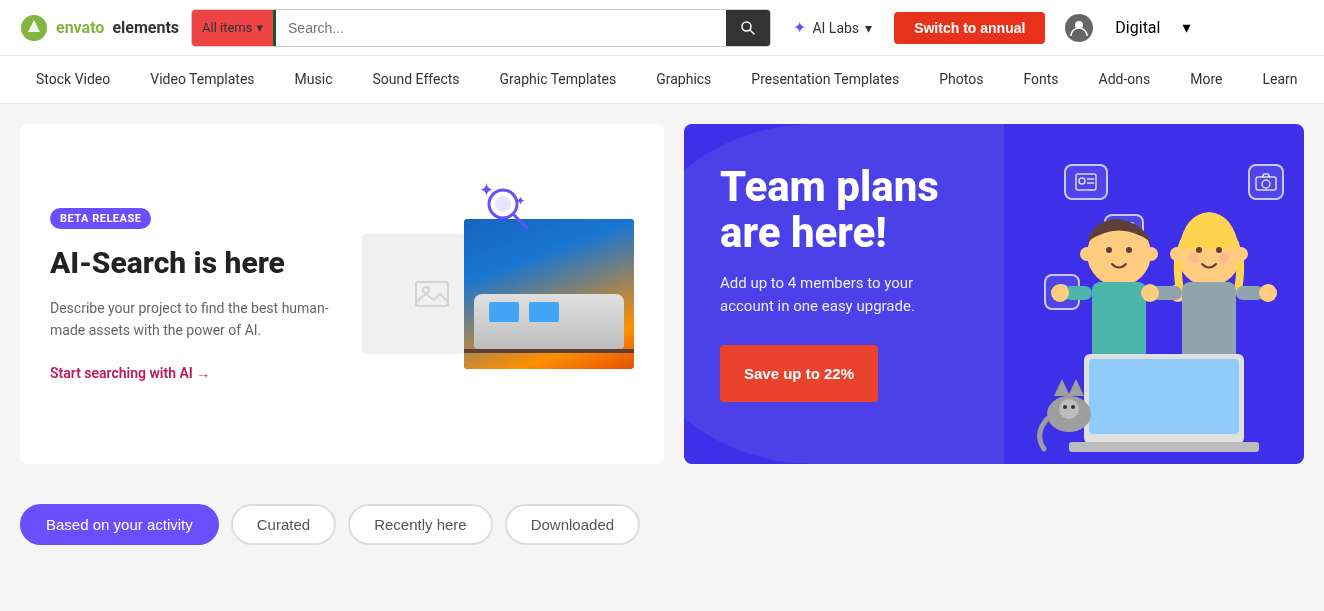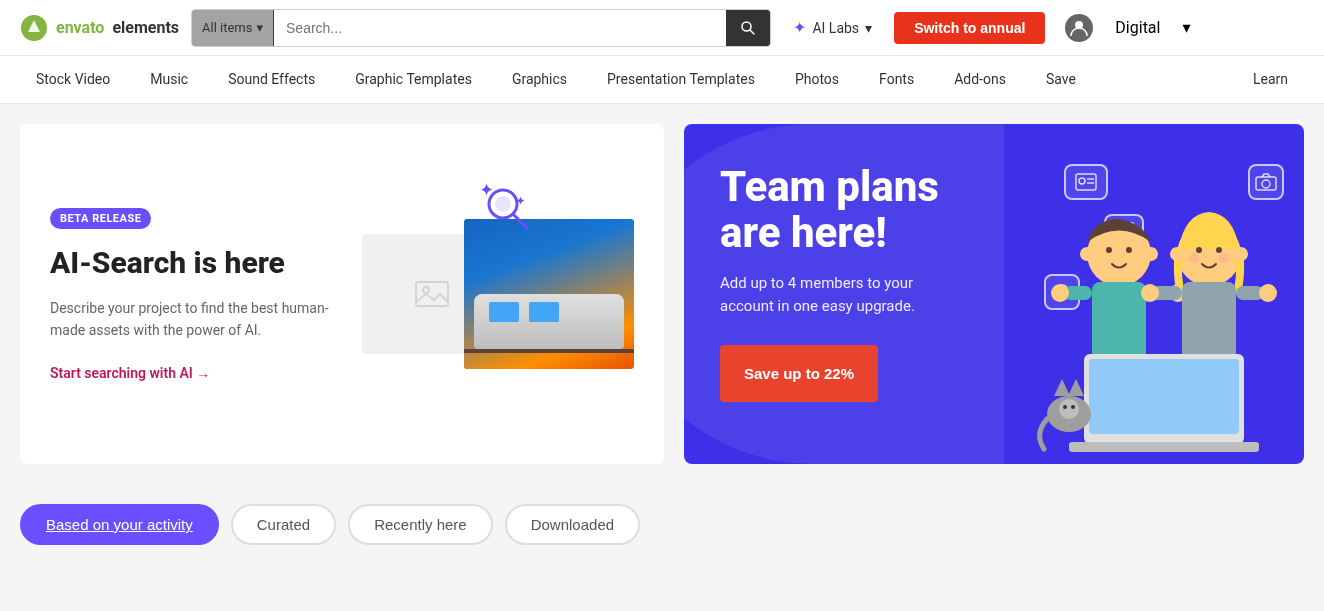--- a/index.html
+++ b/index.html
@@ -32,23 +32,23 @@
       display: flex;
       align-items: center;
       border: 1px solid #ccc;
       border-radius: 4px;
       overflow: hidden;
       flex: 1;
       max-width: 580px;
       height: 38px;
     }
     .search-dropdown {
-      background: #a3a3a3;
+      background: #ef4444;
       border: none;
-      border-right: 1px solid #14532d;
+      border-right: 3px solid #14532d;
       padding: 0 10px;
       height: 100%;
       font-size: 13px;
       color: #333;
       display: flex;
       align-items: center;
       gap: 4px;
       cursor: pointer;
       white-space: nowrap;
     }
@@ -341,21 +341,20 @@
       border-radius: 24px;
       font-size: 15px;
       font-weight: 500;
       cursor: pointer;
       border: 2px solid transparent;
     }
     .tab-btn-active {
       background: #6b4fff;
       color: #fff;
       border-color: #6b4fff;
-      text-decoration: underline;
     }
     .tab-btn-inactive {
       background: #fff;
       color: #555;
       border-color: #ddd;
     }
 
     
     .train-visual {
       width: 100%;
@@ -441,29 +440,30 @@
         <path d="M1 17c0-4.418 3.582-8 8-8s8 3.582 8 8" stroke="white" stroke-width="1.5" fill="none"></path>
       </svg>
     </div>
     <span>Digital</span>
     <span>▾</span>
   </div>
 </header>
 
 <nav class="nav">
   <div class="nav-item">Stock Video</div>
+  <div class="nav-item">Video Templates</div>
   <div class="nav-item">Music</div>
   <div class="nav-item">Sound Effects</div>
   <div class="nav-item">Graphic Templates</div>
   <div class="nav-item">Graphics</div>
   <div class="nav-item">Presentation Templates</div>
   <div class="nav-item">Photos</div>
   <div class="nav-item">Fonts</div>
   <div class="nav-item">Add-ons</div>
-  <div class="nav-item">Save</div>
+  <div class="nav-item">More</div>
   <div class="nav-item nav-learn">Learn</div>
 </nav>
 
 <div class="main-content">
 
   <div class="ai-search-card">
     <div class="ai-search-content">
       <div class="beta-badge">BETA RELEASE</div>
       <h1 class="ai-search-title">AI-Search is here</h1>
       <p class="ai-search-desc">Describe your project to find the best human-made assets with the power of AI.</p>

